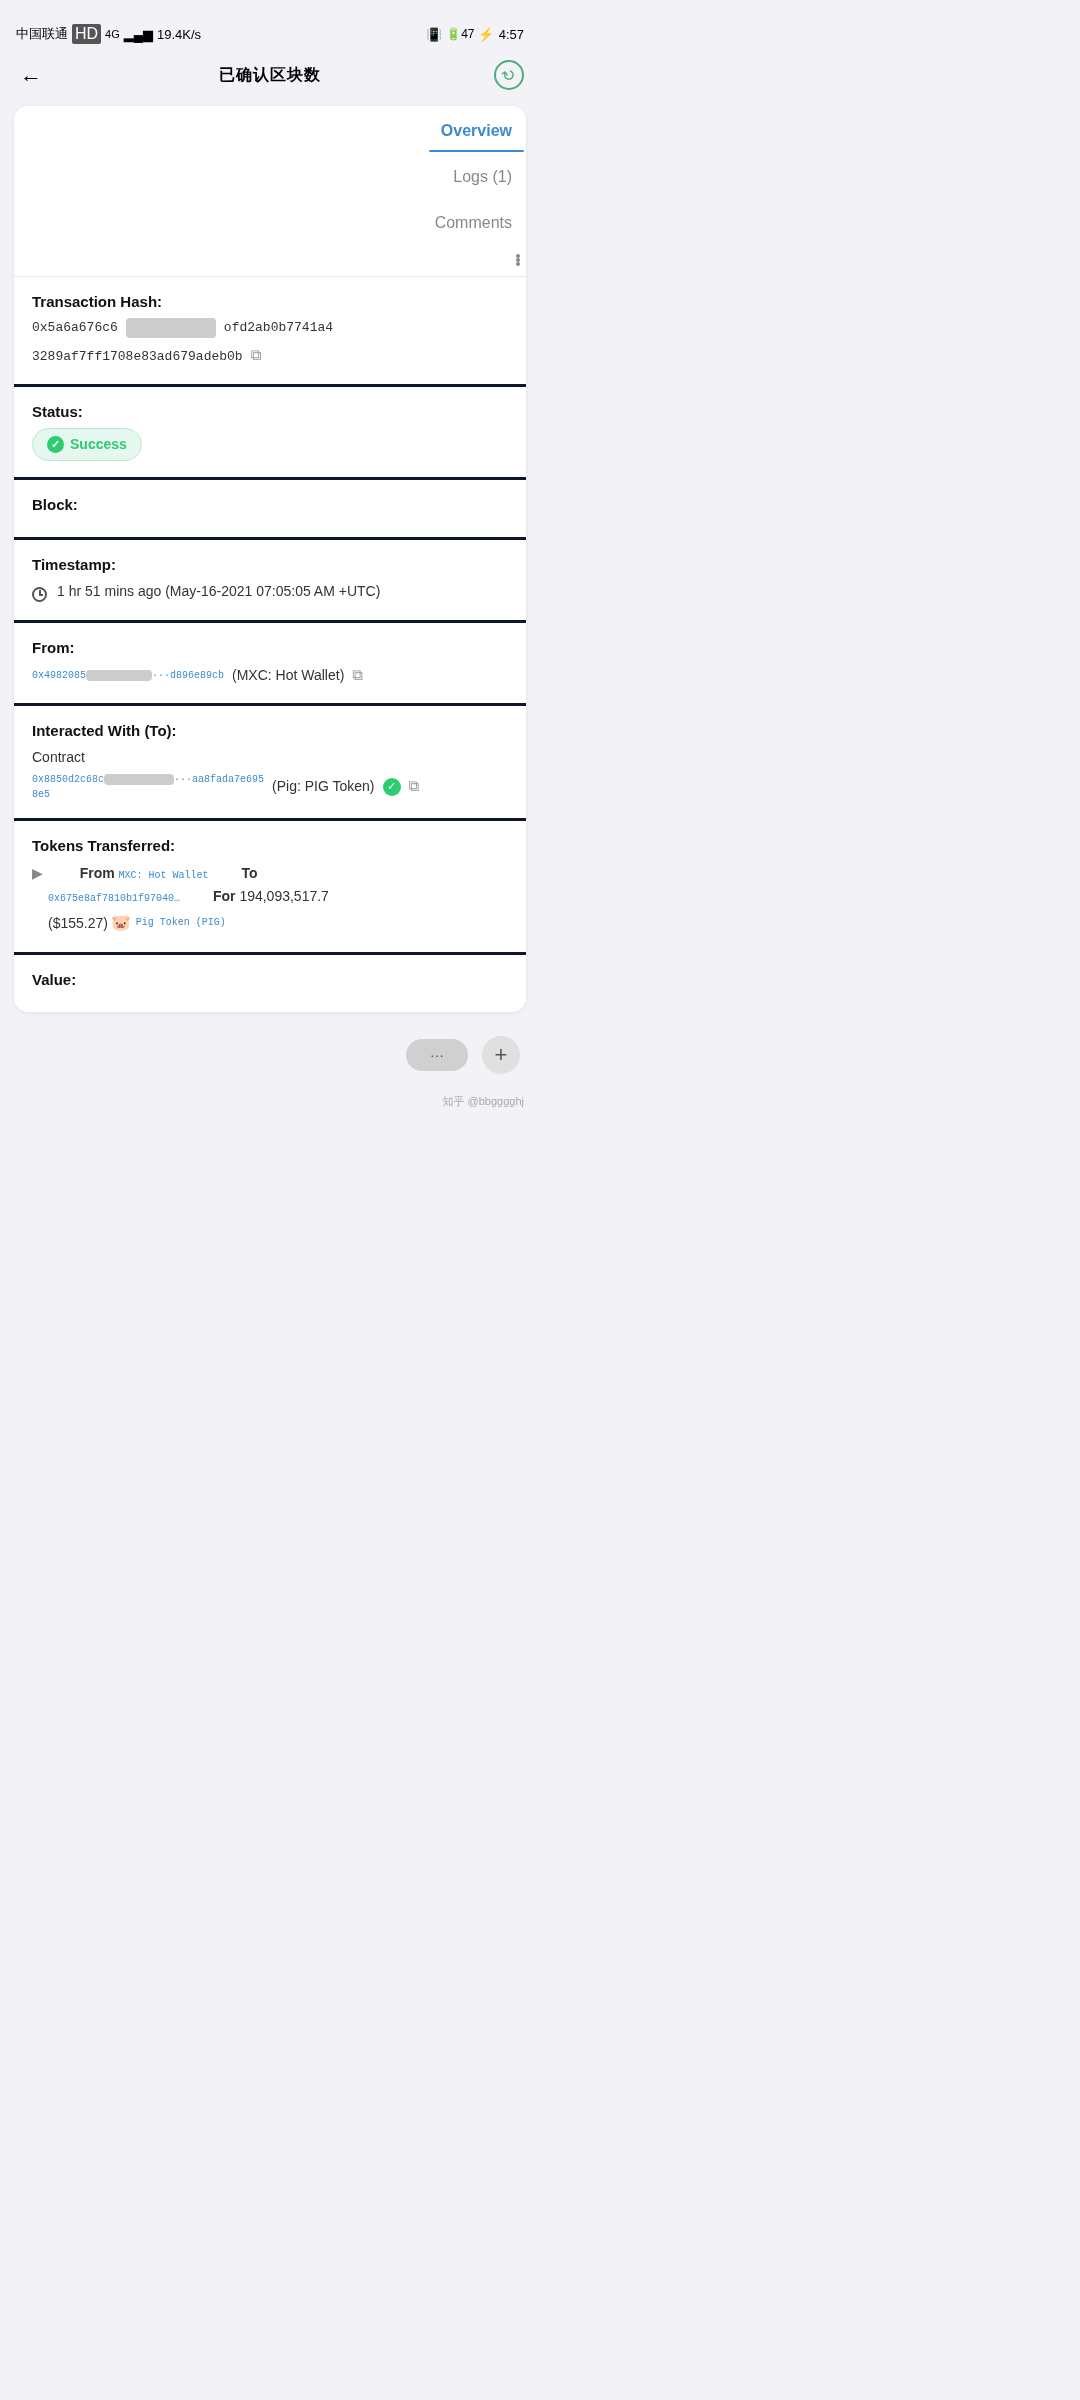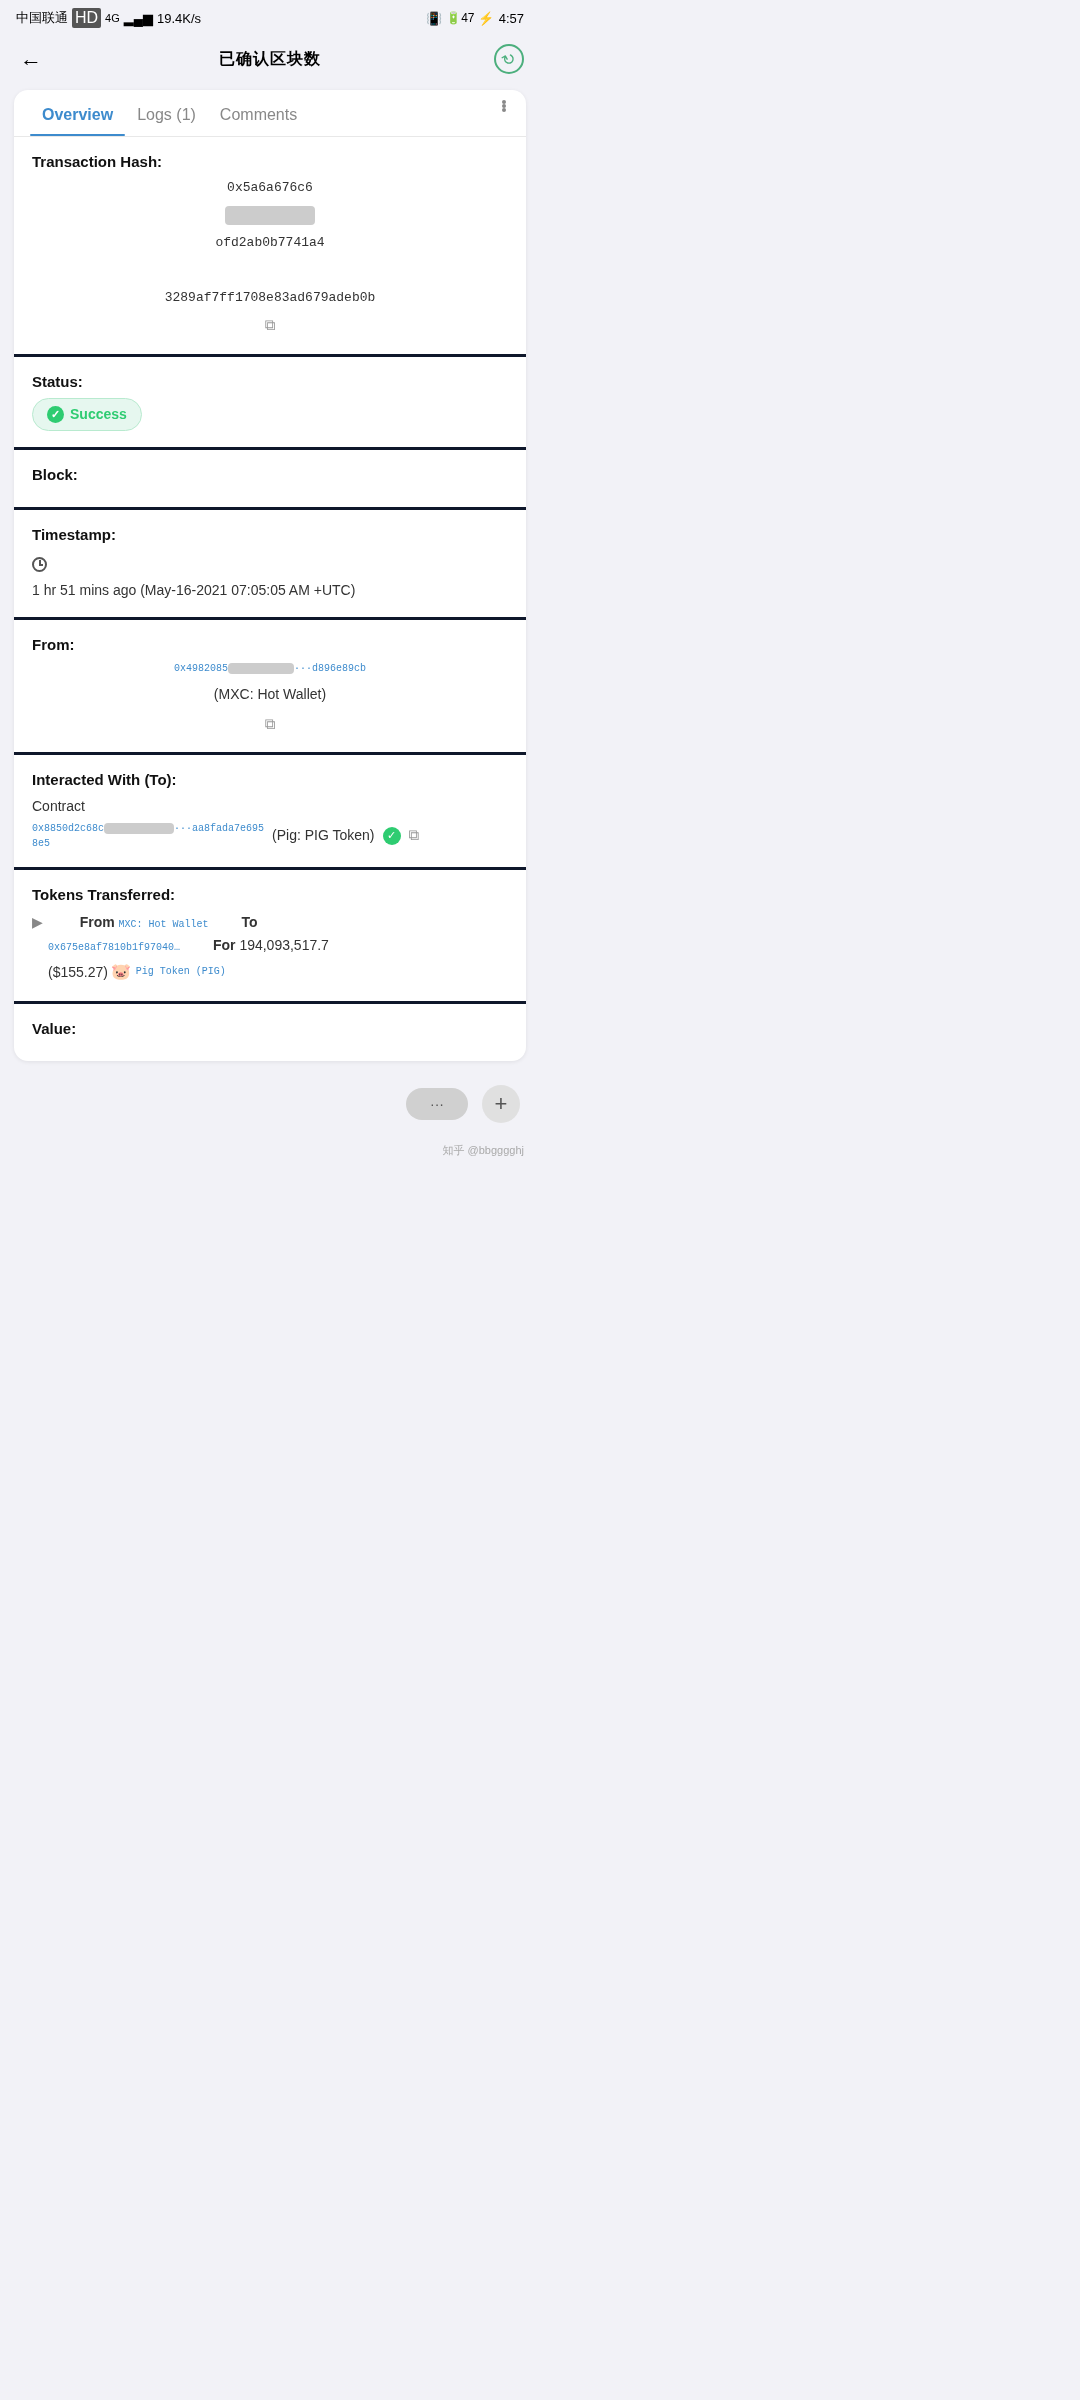--- a/index.html
+++ b/index.html
@@ -12,21 +12,21 @@
       min-height: 1200px;
       overflow-x: hidden;
     }
 
     
     .status-bar {
       background: #f2f2f7;
       display: flex;
       justify-content: space-between;
       align-items: center;
-      padding: 8px 16px 4px;
+      padding: 24px 16px 4px;
       font-size: 13px;
       color: #000;
     }
     .status-left { display: flex; align-items: center; gap: 4px; }
     .status-right { display: flex; align-items: center; gap: 4px; }
 
     
     .top-nav {
       background: #f2f2f7;
       display: flex;
@@ -64,23 +64,24 @@
       background: #fff;
       border-radius: 14px;
       margin: 0 14px 14px;
       overflow: hidden;
       box-shadow: 0 1px 4px rgba(0,0,0,0.08);
     }
 
     
     .tabs {
       display: flex;
-      align-items: flex-start;
+      align-items: flex-end;
       border-bottom: 1px solid #e8e8e8;
-      padding: 0 16px;
+      padding: 0 2px;
+      flex-direction: column;
     }
     .tab {
       padding: 16px 12px 12px;
       font-size: 16px;
       color: #888;
       cursor: pointer;
       position: relative;
     }
     .tab.active {
       color: #3d8bcd;
@@ -126,21 +127,20 @@
       font-size: 15px;
       font-weight: 700;
       color: #111;
       margin-bottom: 8px;
     }
     .row-value {
       font-size: 14px;
       color: #333;
       line-height: 1.5;
       word-break: break-all;
-      flex-direction: column;
     }
     .row-value.monospace {
       font-family: "Courier New", Courier, monospace;
       font-size: 13px;
     }
     .row-inline {
       display: flex;
       align-items: center;
       gap: 8px;
       flex-wrap: wrap;

